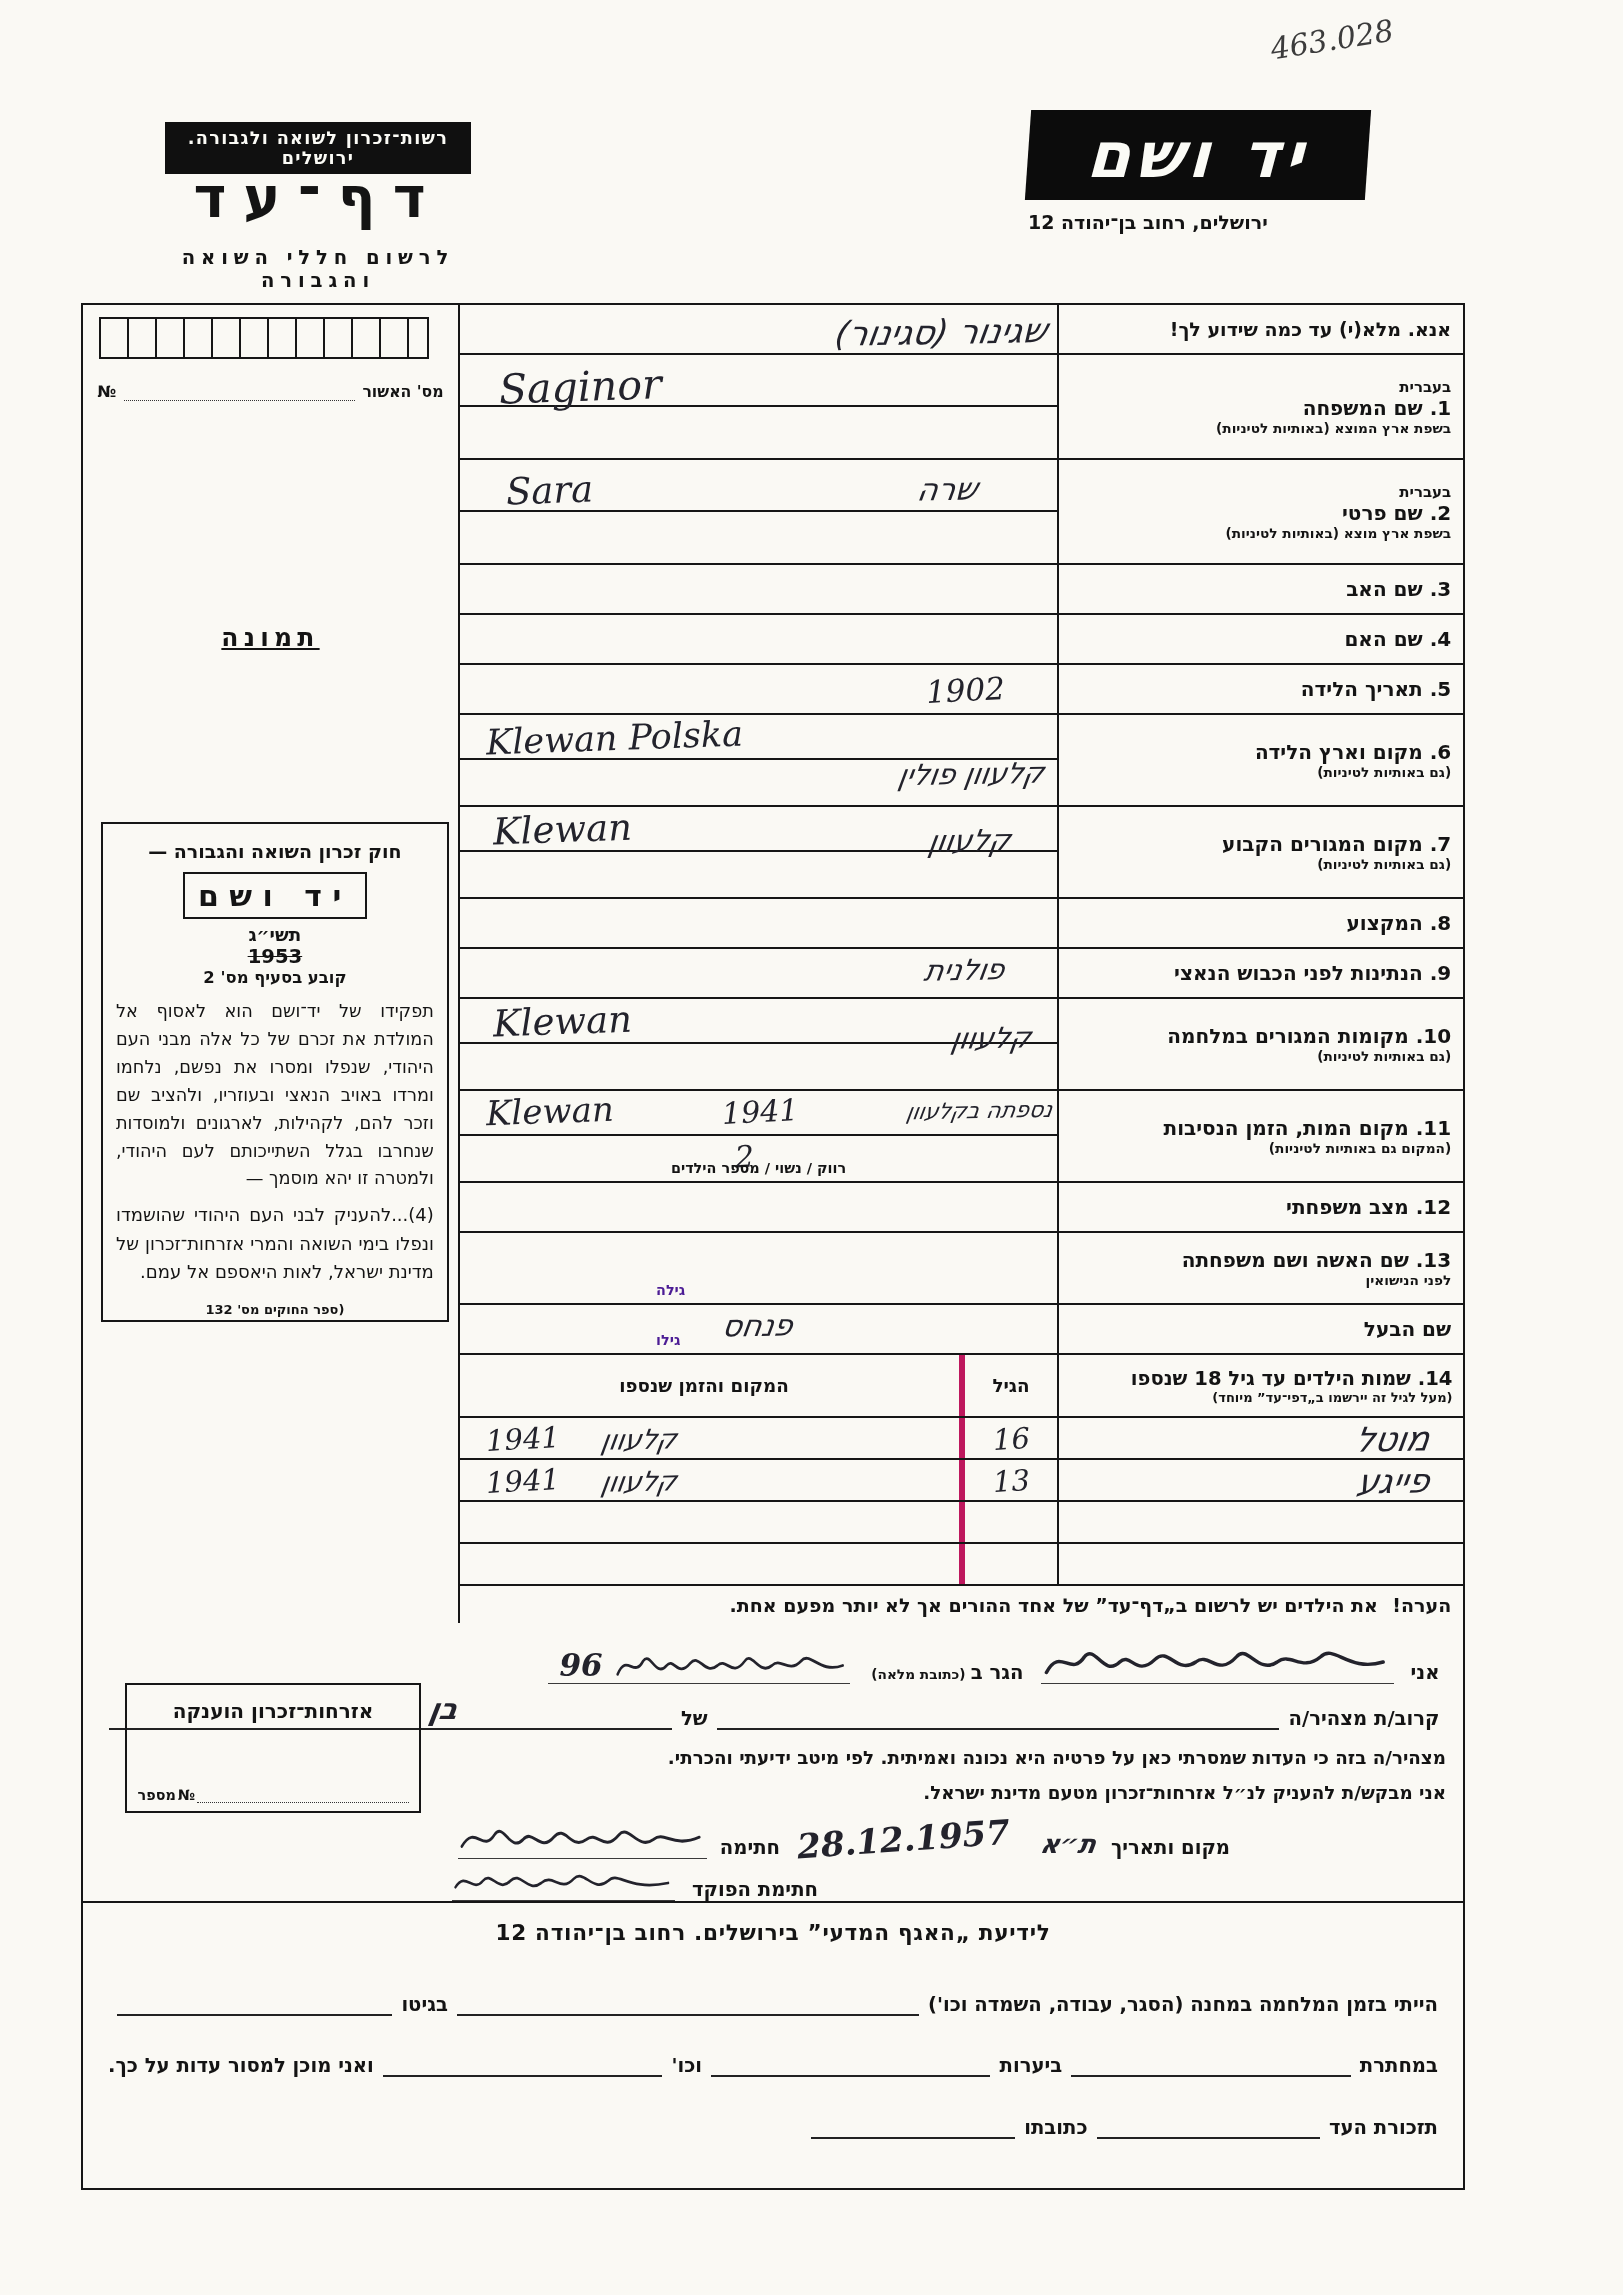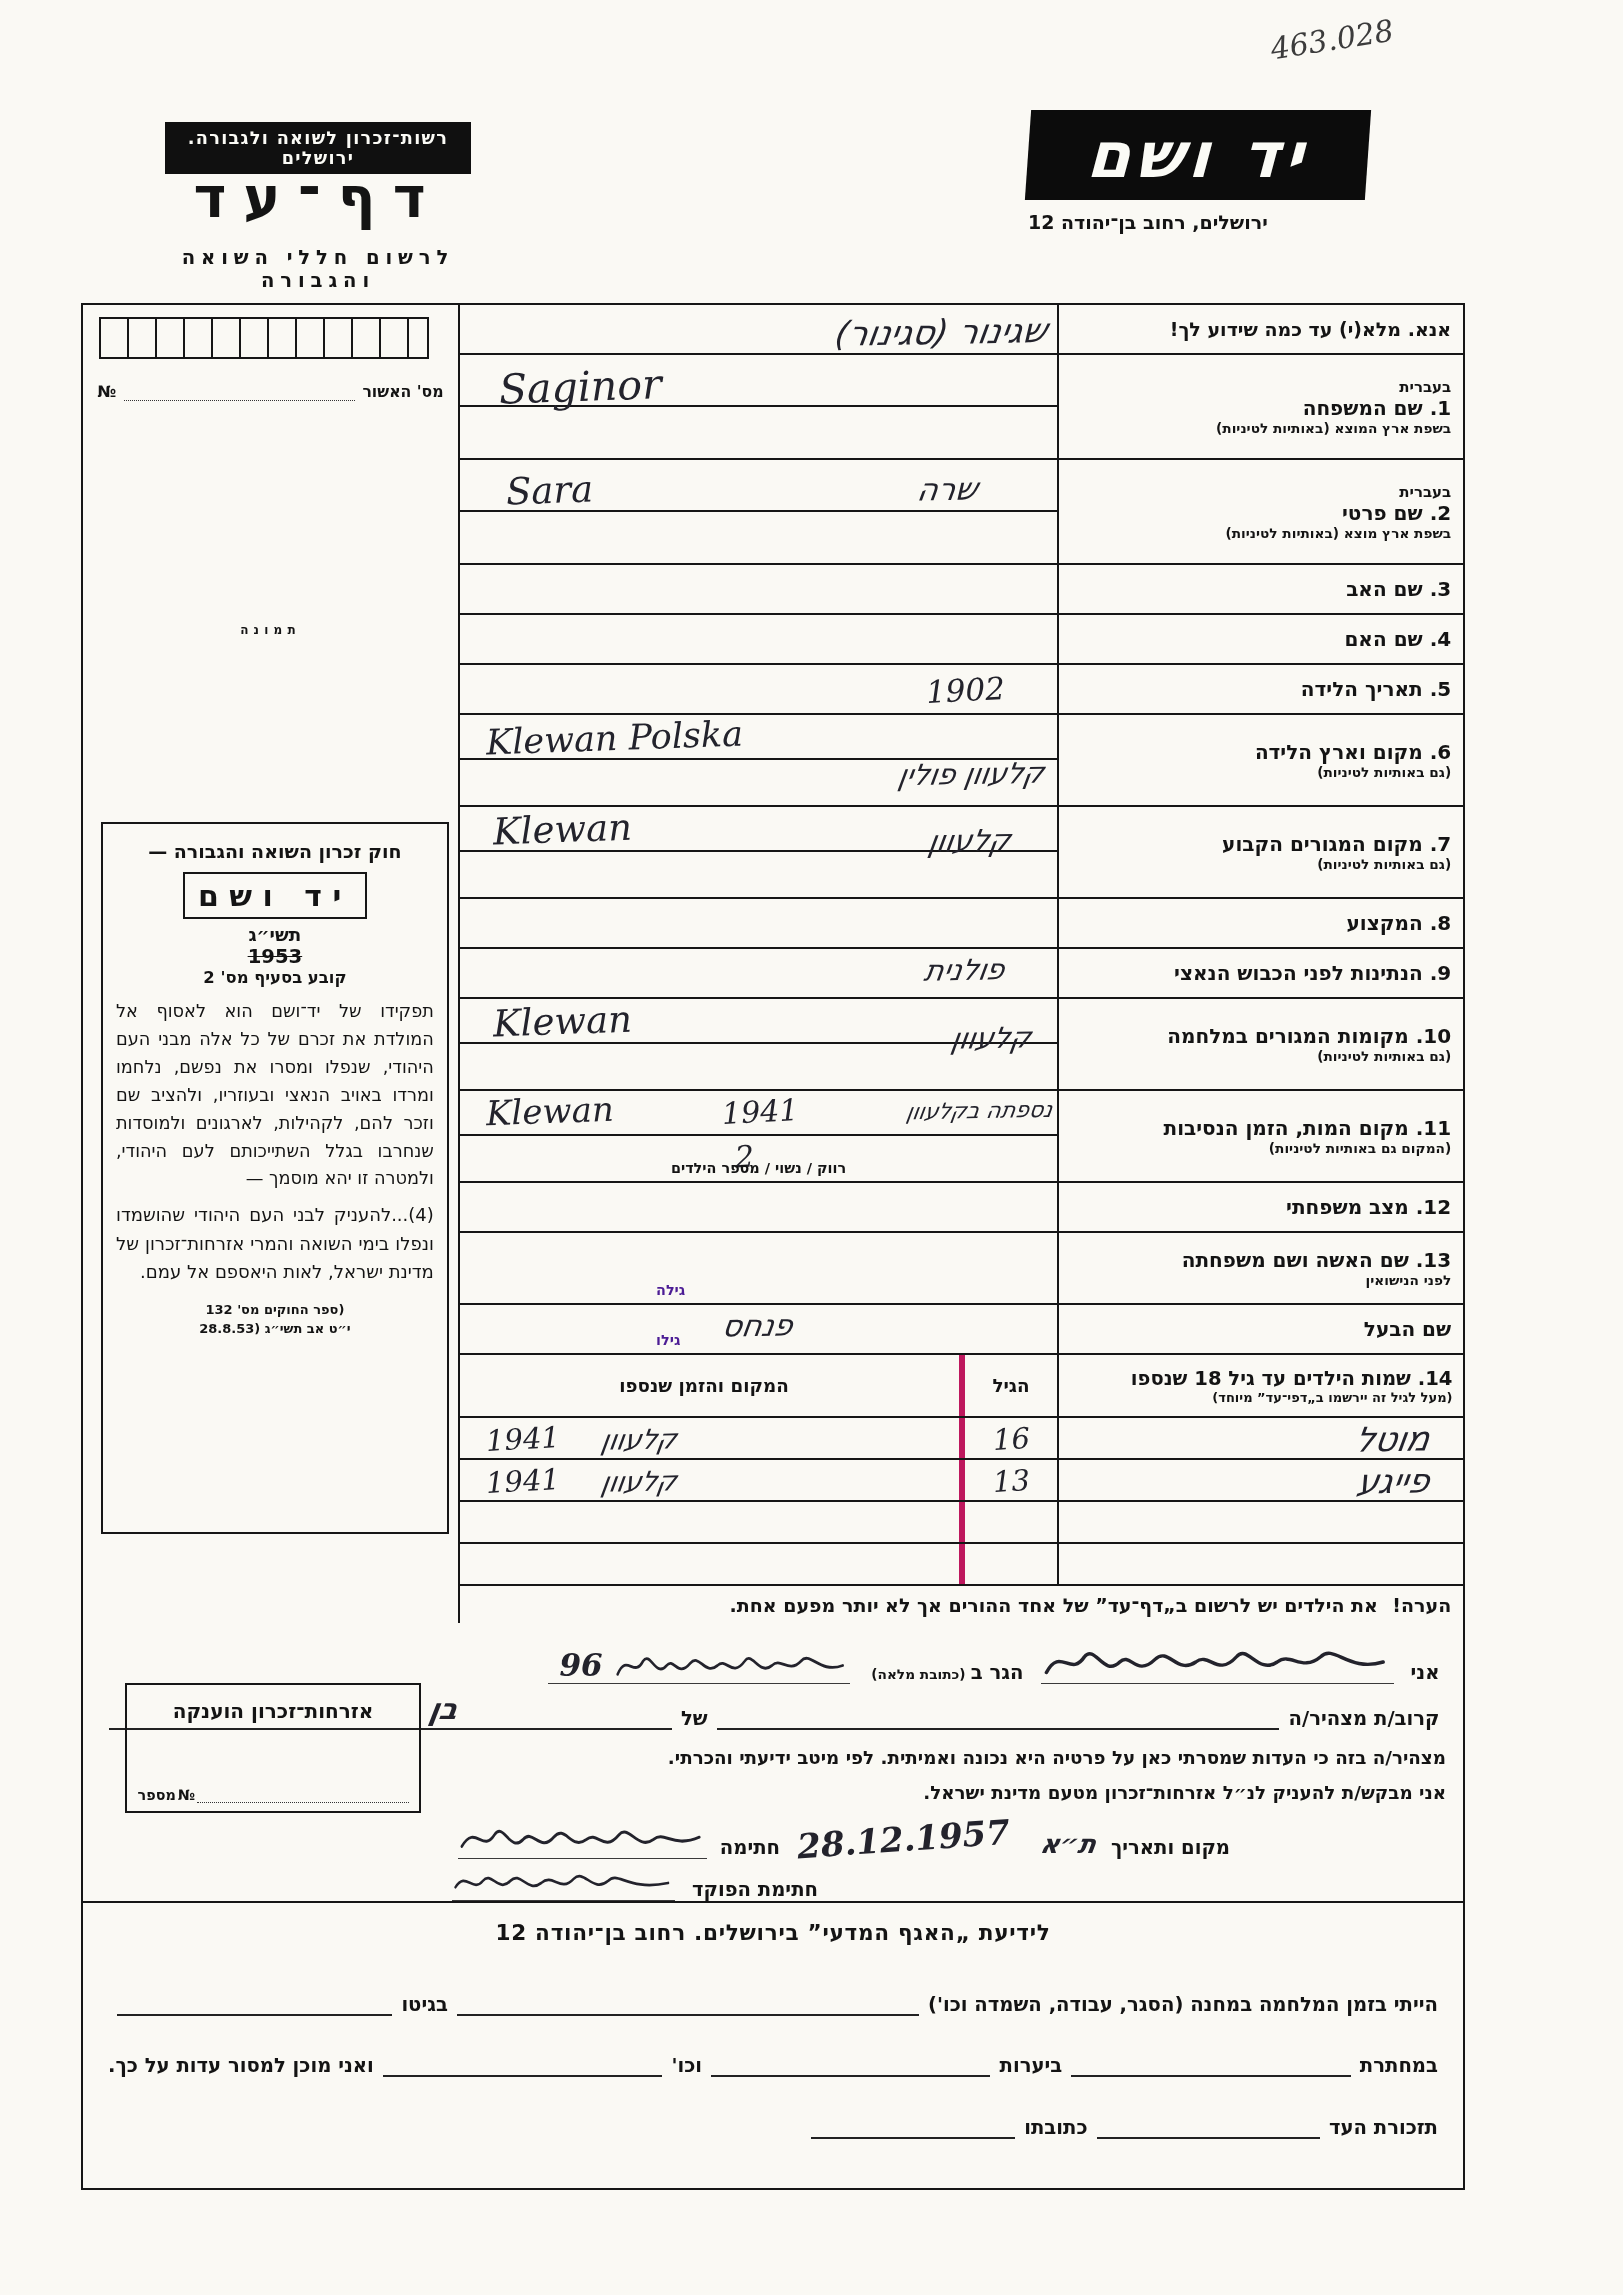--- a/index.html
+++ b/index.html
@@ -112,23 +112,23 @@
   .cit-num { position:absolute; bottom:7.9px; left:10.5px; right:10.5px; display:flex; direction:ltr; align-items:flex-end; gap:2px; font-size:14.4px; font-weight:bold; }
   .cit-num .dotline { flex:1; border-bottom:1.3px dotted #333; height:17px; }
   
   .comb {
     position:absolute; top:11.8px; left:15.7px; width:330px; height:42px;
     border:2px solid #161616;
     background:repeating-linear-gradient(to right, transparent 0 26px, #161616 26px 28px);
   }
   .approval { position:absolute; top:77px; left:14.4px; right:14.4px; display:flex; align-items:flex-end; font-size:15.7px; font-weight:bold; }
   .approval .dotline { flex:1; border-bottom:1.3px dotted #333; height:18.3px; margin:0 7.9px; }
-  .photo-label { position:absolute; top:318px; left:0; right:0; text-align:center; font-size:12px; font-weight:bold; letter-spacing:5.2px; }
+  .photo-label { position:absolute; top:318px; left:0; right:0; text-align:center; font-size:25px; font-weight:bold; letter-spacing:5.2px;text-decoration:underline; }
   .law-box {
-    position:absolute; top:517px; left:18px; right:9.2px; height:712px;
+    position:absolute; top:517px; left:18px; right:9.2px; height:500px;
     border:2.6px solid #161616; padding:15.7px 13px; overflow:hidden; text-align:center;
   }
   .law-title { font-size:19px; font-weight:bold; }
   .law-name { display:inline-block; margin:10.5px auto 5.2px; border:2.6px solid #161616; padding:3.9px 13px;
               font-size:30px; font-weight:bold; letter-spacing:10.5px; }
   .law-yearheb { font-size:18.3px; font-weight:bold; }
   .law-year { font-size:19.6px; font-weight:bold; text-decoration:line-through; }
   .law-clause { font-size:16.4px; font-weight:bold; margin-bottom:10.5px; }
   .law-body { font-size:17.7px; line-height:1.58; text-align:justify; }
   .law-body2 { font-size:18px; line-height:1.58; text-align:justify; margin-top:8px; }

